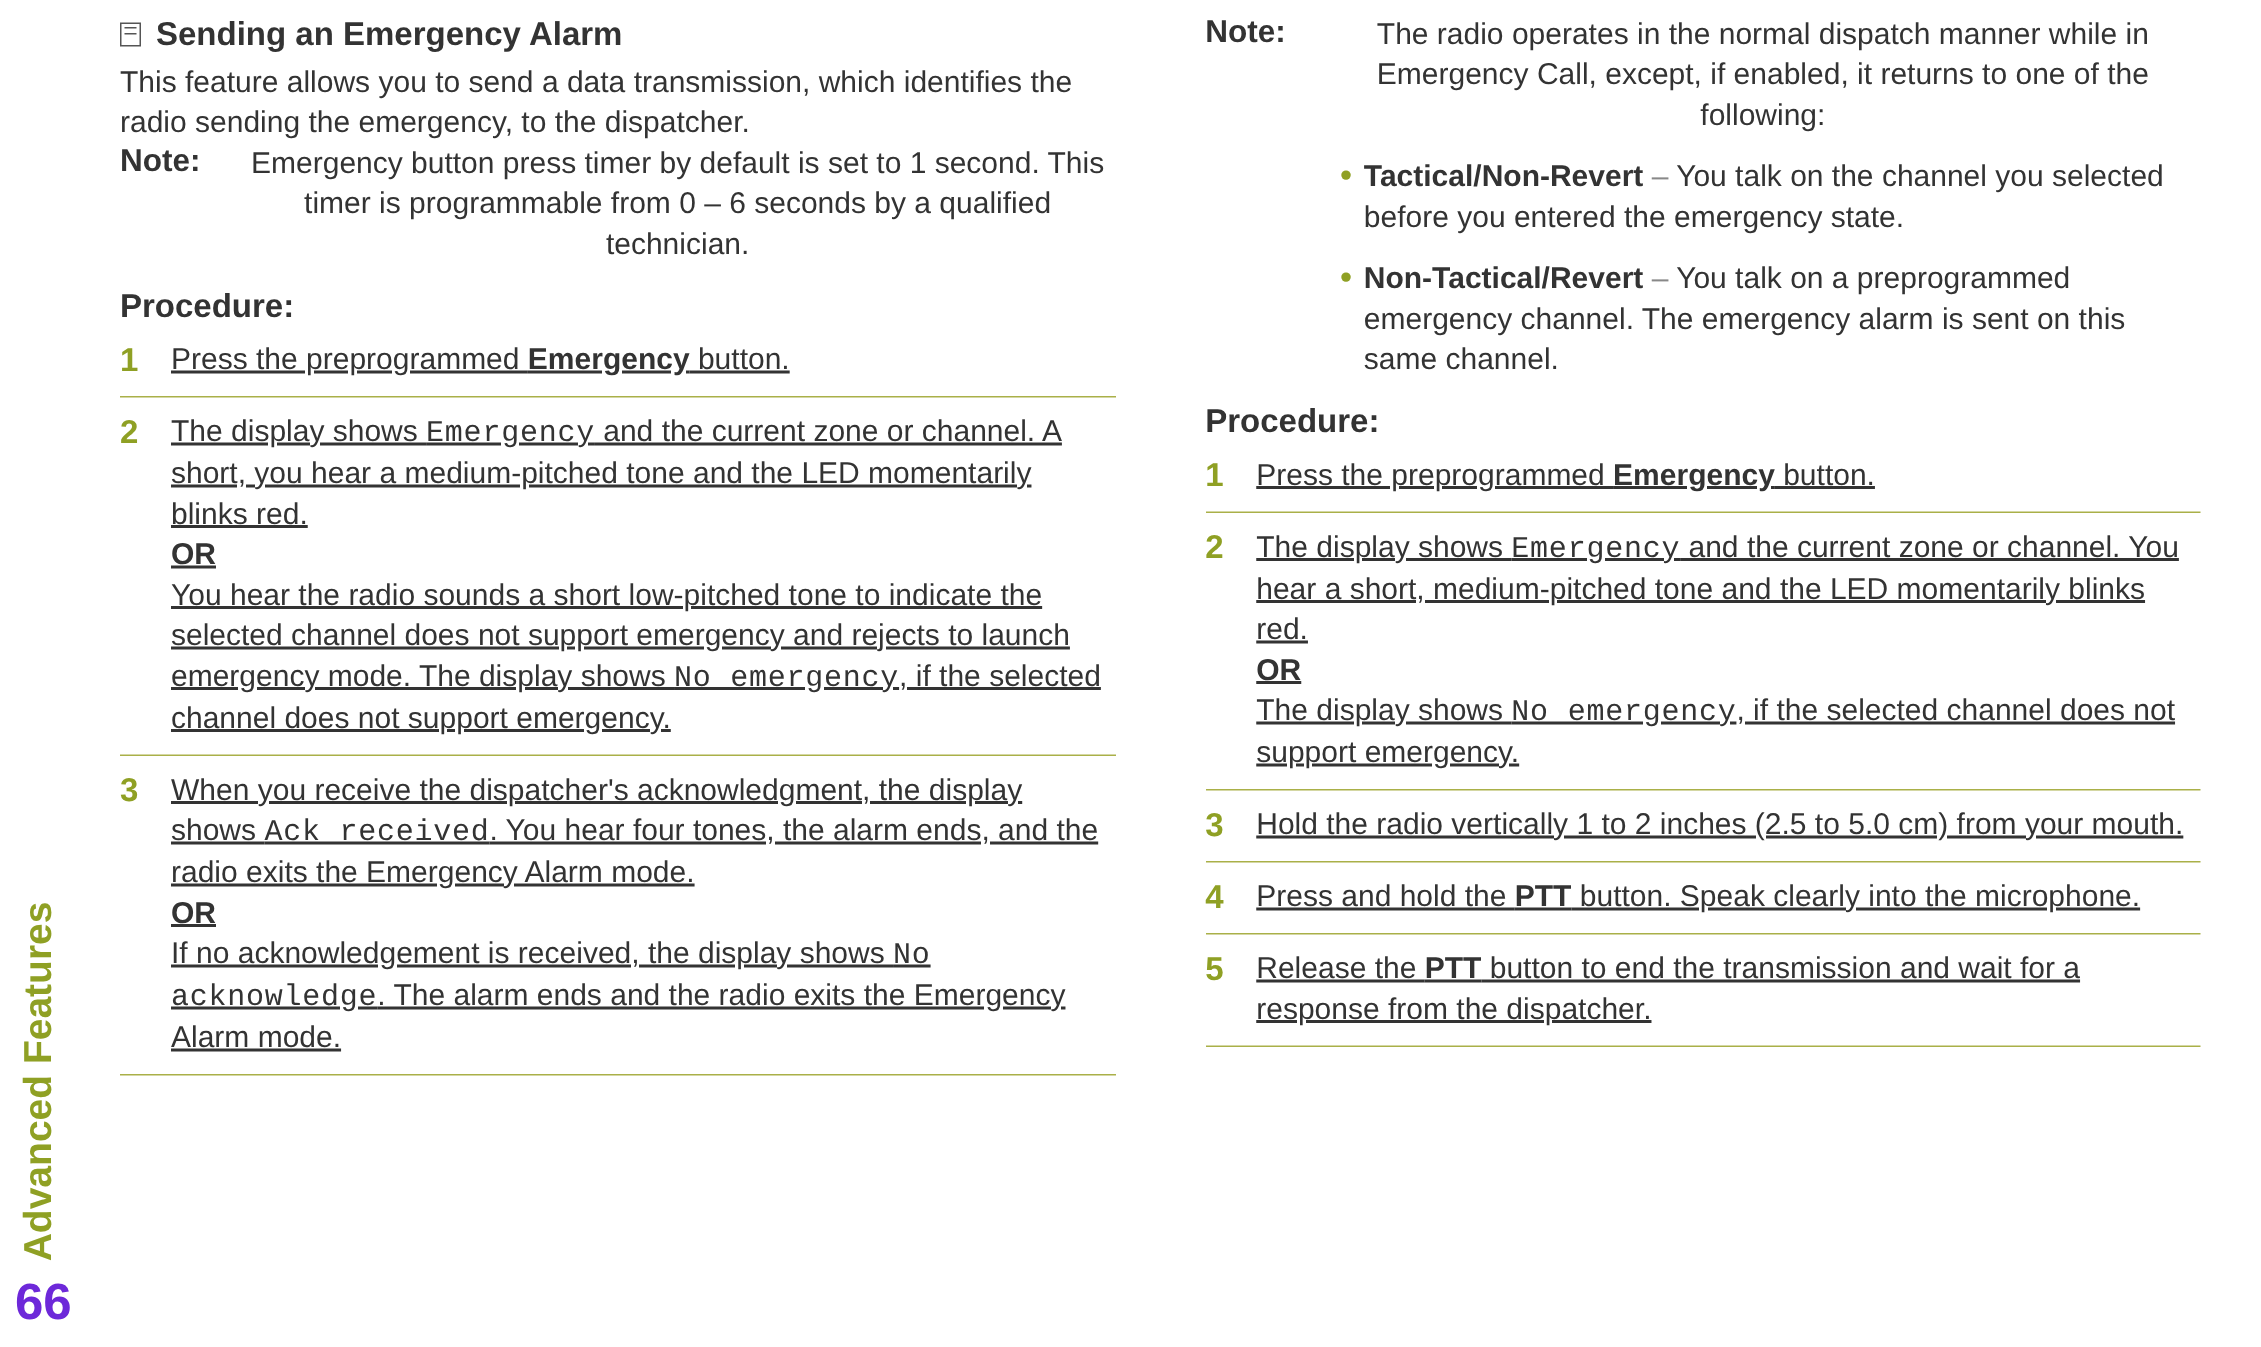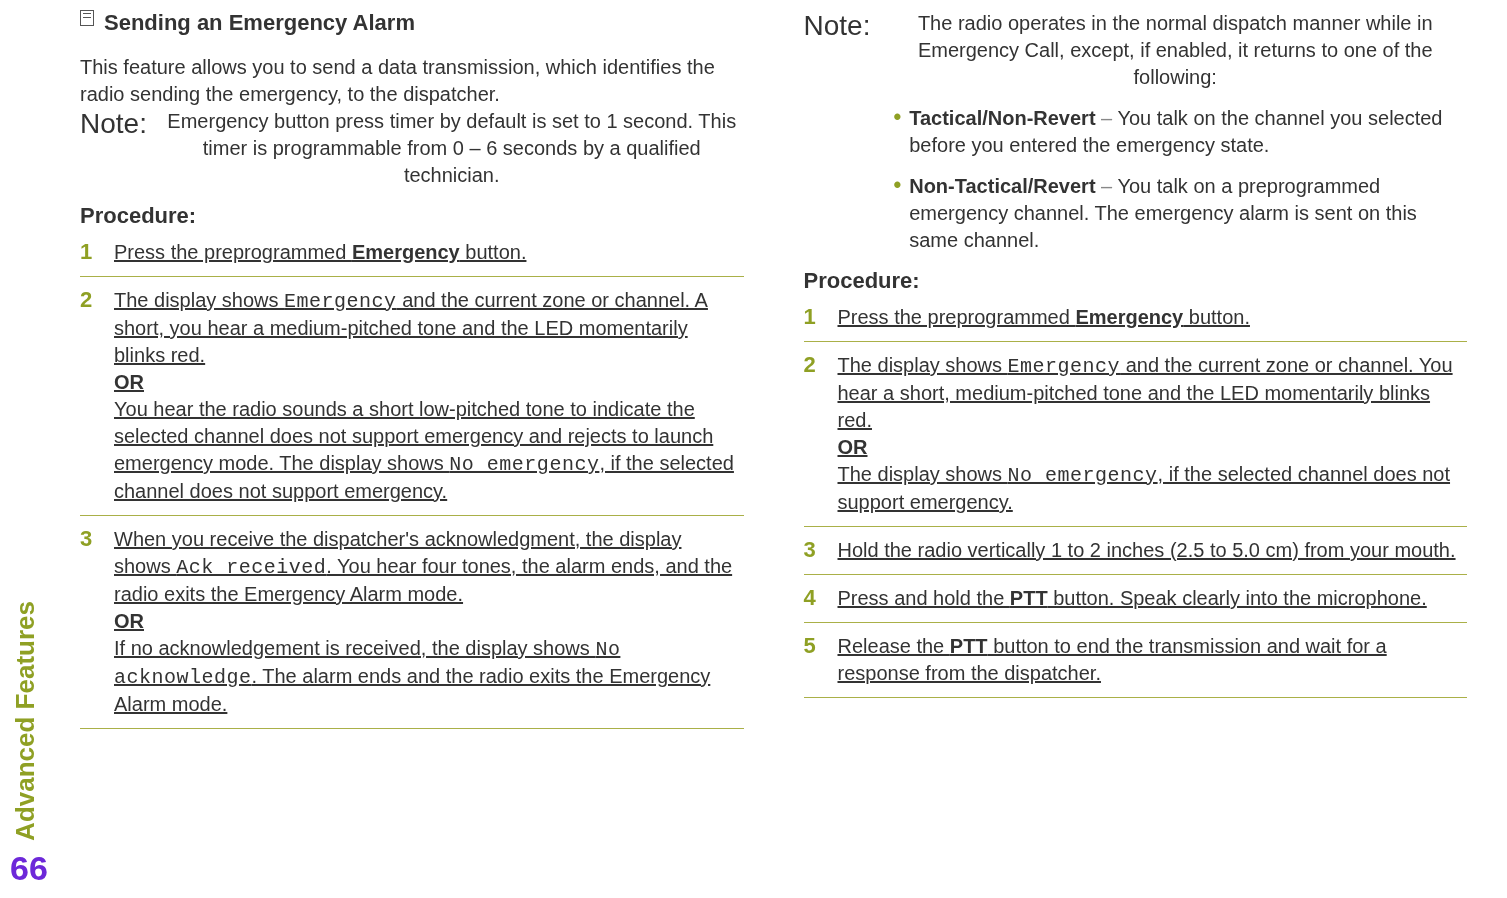--- a/index.html
+++ b/index.html
@@ -16,22 +16,23 @@
     display: flex;
     gap: 60px;
   }
   .column {
     flex: 1;
     min-width: 0;
   }
   .section-title {
     font-weight: bold;
     font-size: 22px;
-    margin-bottom: 18px;
-    display: flex;
+    margin-bottom: 6px;
+    display: flex;
+    align-items: center;
   }
   .section-icon {
     display: inline-block;
     width: 14px;
     height: 16px;
     border: 1.5px solid #555;
     margin-right: 10px;
     position: relative;
   }
   .section-icon::before {
@@ -44,22 +45,22 @@
   }
   .para {
     font-size: 20px;
     line-height: 1.35;
   }
   .note-row {
     display: flex;
     margin-bottom: 14px;
   }
   .note-label {
-    font-weight: normal;
-    font-size: 28px;
+    font-weight: bold;
+    font-size: 21px;
     min-width: 80px;
   }
   .note-body {
     font-size: 20px;
     line-height: 1.35;
     flex: 1;
     text-align: center;
   }
   .bullet-list {
     margin-left: 90px;

